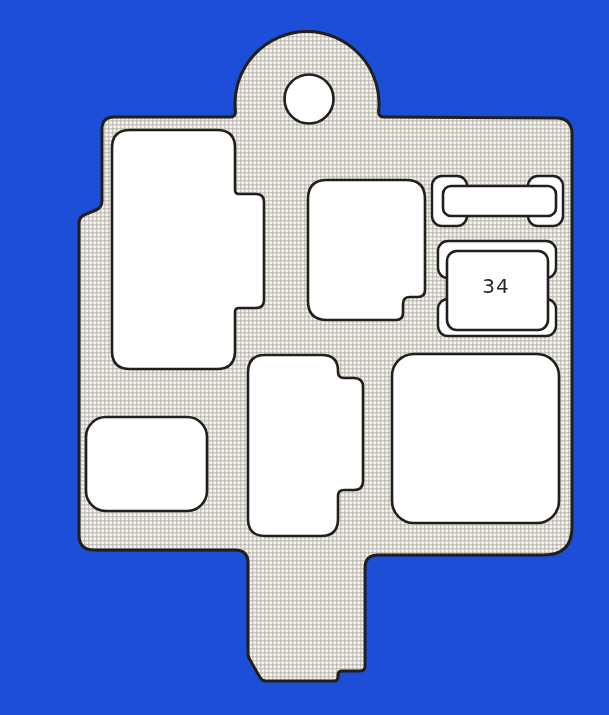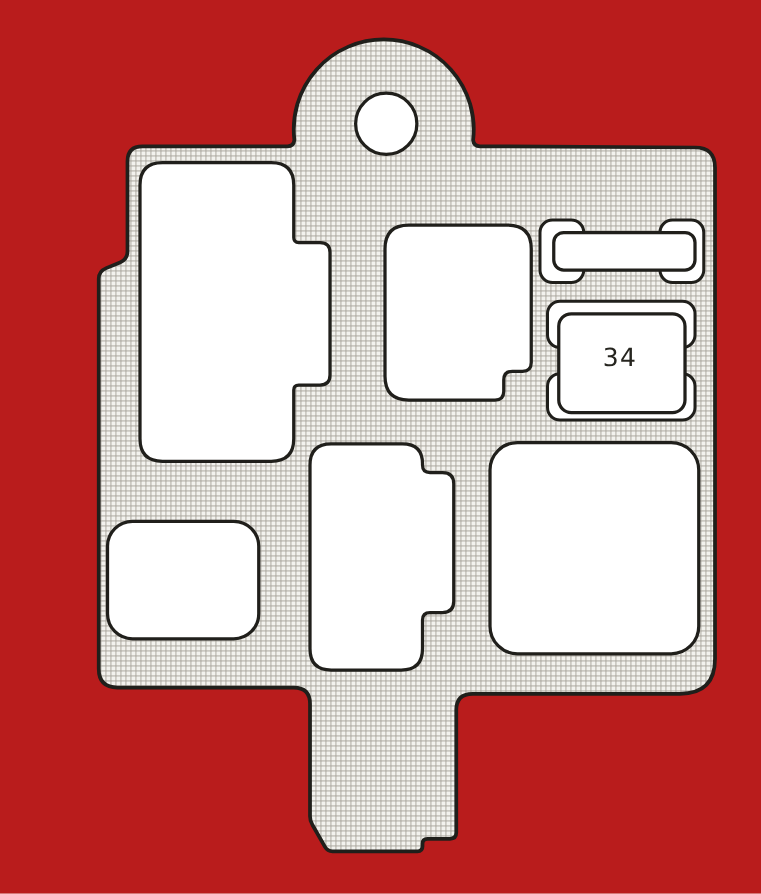--- a/index.html
+++ b/index.html
@@ -5,21 +5,21 @@
   html, body {
     margin: 0;
     padding: 0;
     background: #ffffff;
     font-family: "DejaVu Sans", "Liberation Sans", sans-serif;
   }
   .stage {
     position: relative;
     width: 609px;
     height: 715px;
-    background: #b91c1c;
+    background: #1d4ed8;
     overflow: hidden;
   }
   svg { display: block; }
   .plate-outline {
     stroke: #201f1b;
     stroke-width: 3;
     stroke-linejoin: round;
   }
   .cutout {
     fill: #ffffff;

